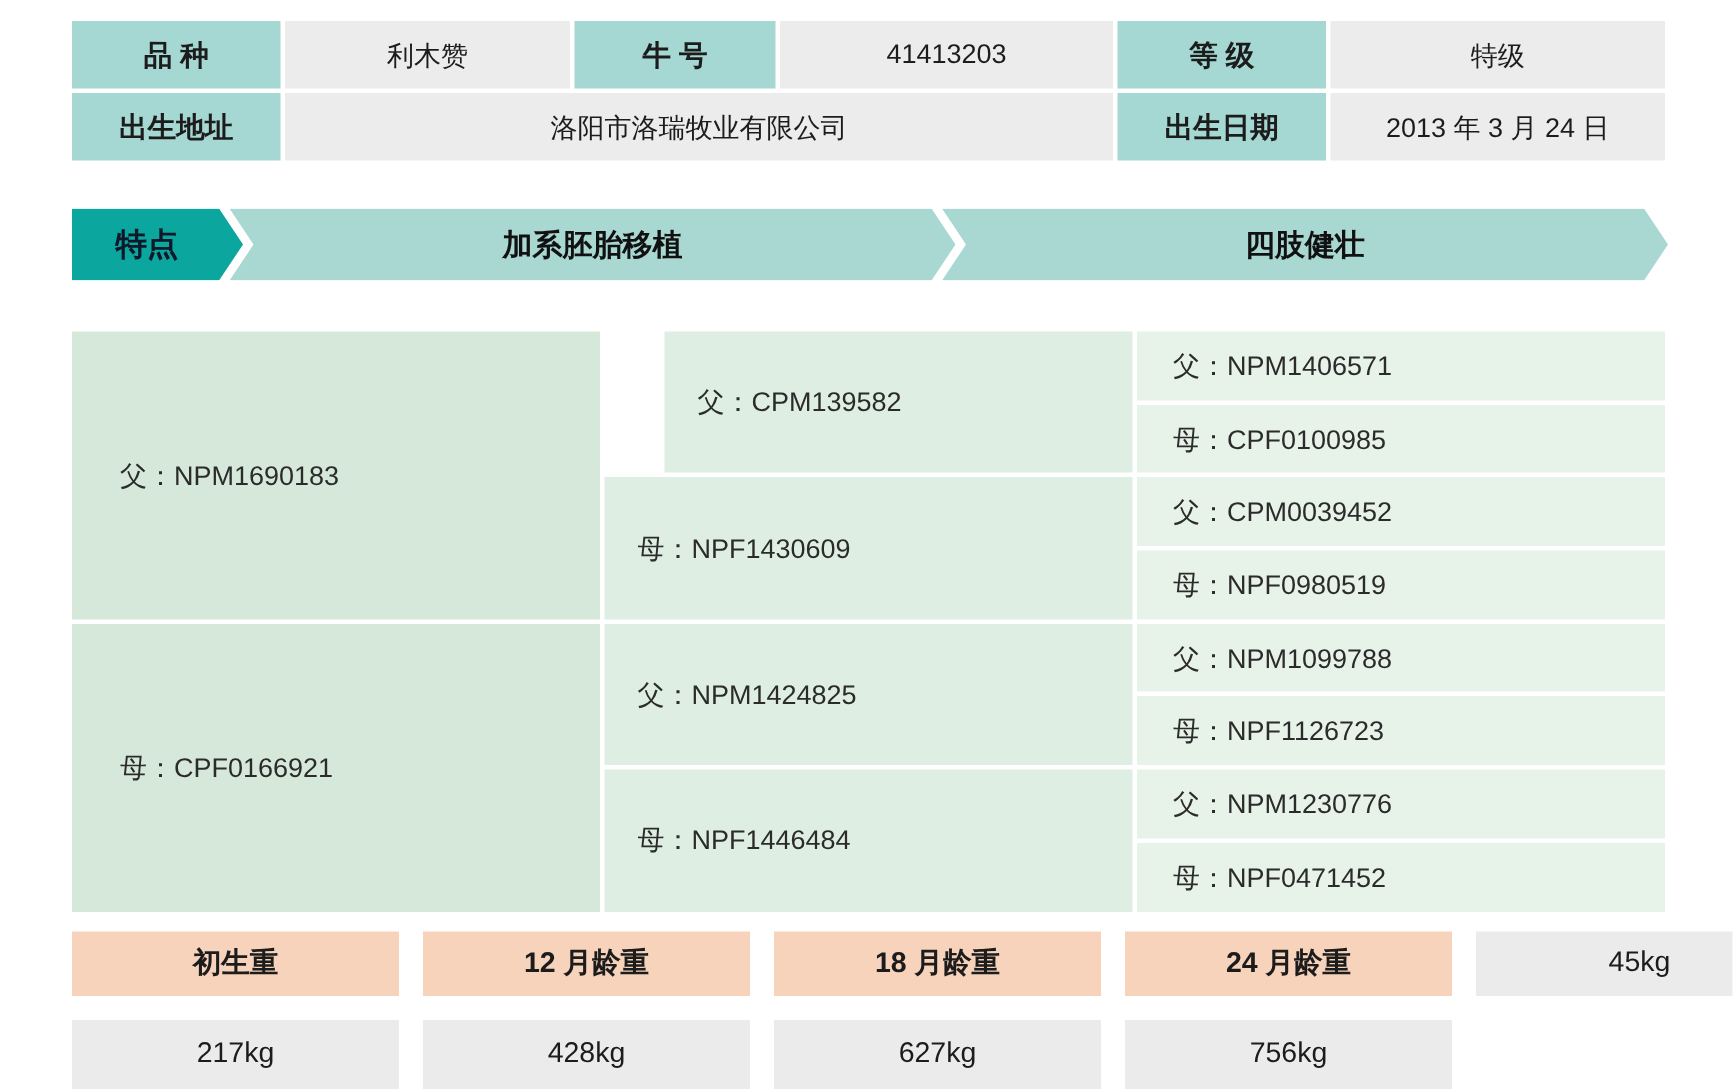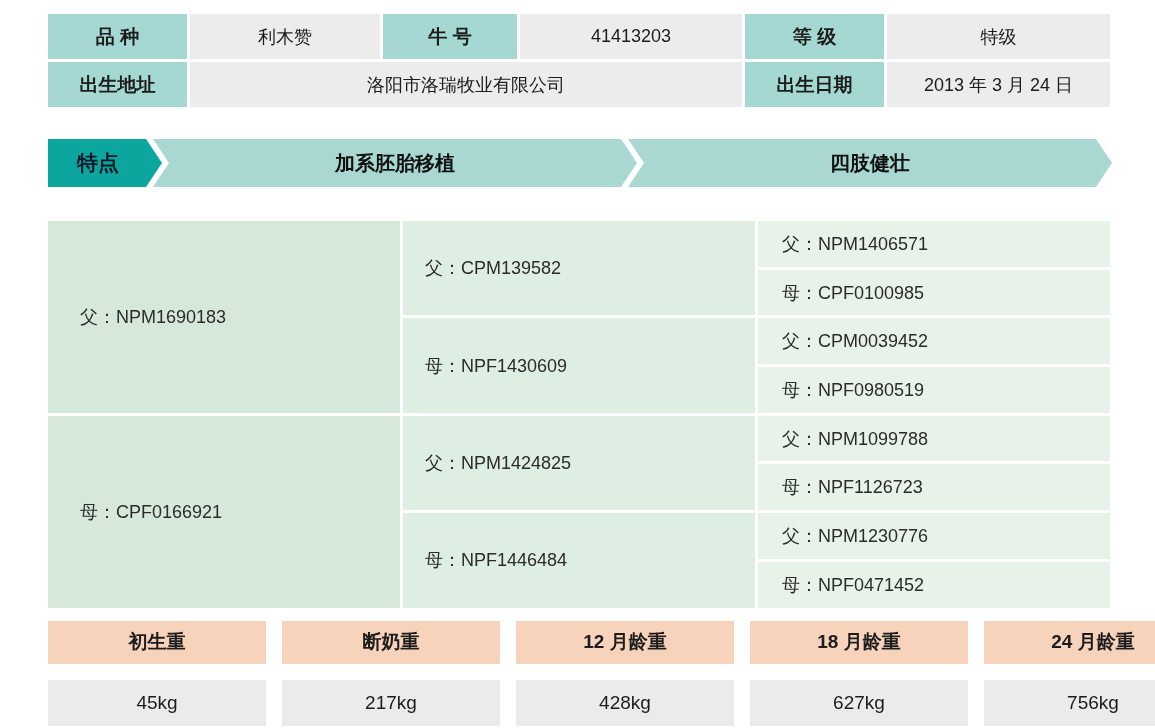--- a/index.html
+++ b/index.html
@@ -55,21 +55,21 @@
     grid-template-rows: repeat(8, 45.7px);
     gap: 3px;
     margin-top: 34px;
     font-size: 18px; color: #2b2b2b;
   }
   .pcell { display: flex; align-items: center; padding-left: 32px; }
   .gen1 { background: #d6e8da; grid-column: 1; }
   .gen2 { background: #dfeee3; grid-column: 2; padding-left: 22px; }
   .gen3 { background: #e7f2e9; grid-column: 3; padding-left: 24px; }
   .r1-5 { grid-row: 1 / 5; } .r5-9 { grid-row: 5 / 9; }
-  .r1-3 { grid-row: 1 / 3; } .r3-5 { grid-row: 3 / 5; }
+  .r1-3 { grid-row: 1 / 3; margin-left: 40px; } .r3-5 { grid-row: 3 / 5; }
   .r5-7 { grid-row: 5 / 7; } .r7-9 { grid-row: 7 / 9; }
 
   
   .weights {
     display: grid;
     grid-template-columns: repeat(5, 1fr);
     grid-template-rows: 43px 46px;
     gap: 16px;
     margin-top: 13px;
   }
@@ -119,21 +119,20 @@
     <div class="pcell gen3">父：CPM0039452</div>
     <div class="pcell gen3">母：NPF0980519</div>
     <div class="pcell gen3">父：NPM1099788</div>
     <div class="pcell gen3">母：NPF1126723</div>
     <div class="pcell gen3">父：NPM1230776</div>
     <div class="pcell gen3">母：NPF0471452</div>
   </div>
 
   <div class="weights">
     <div class="wcell whdr">初生重</div>
-    <div class="wcell whdr">断奶重</div>
     <div class="wcell whdr">12 月龄重</div>
     <div class="wcell whdr">18 月龄重</div>
     <div class="wcell whdr">24 月龄重</div>
 
     <div class="wcell wval">45kg</div>
     <div class="wcell wval">217kg</div>
     <div class="wcell wval">428kg</div>
     <div class="wcell wval">627kg</div>
     <div class="wcell wval">756kg</div>
   </div>

